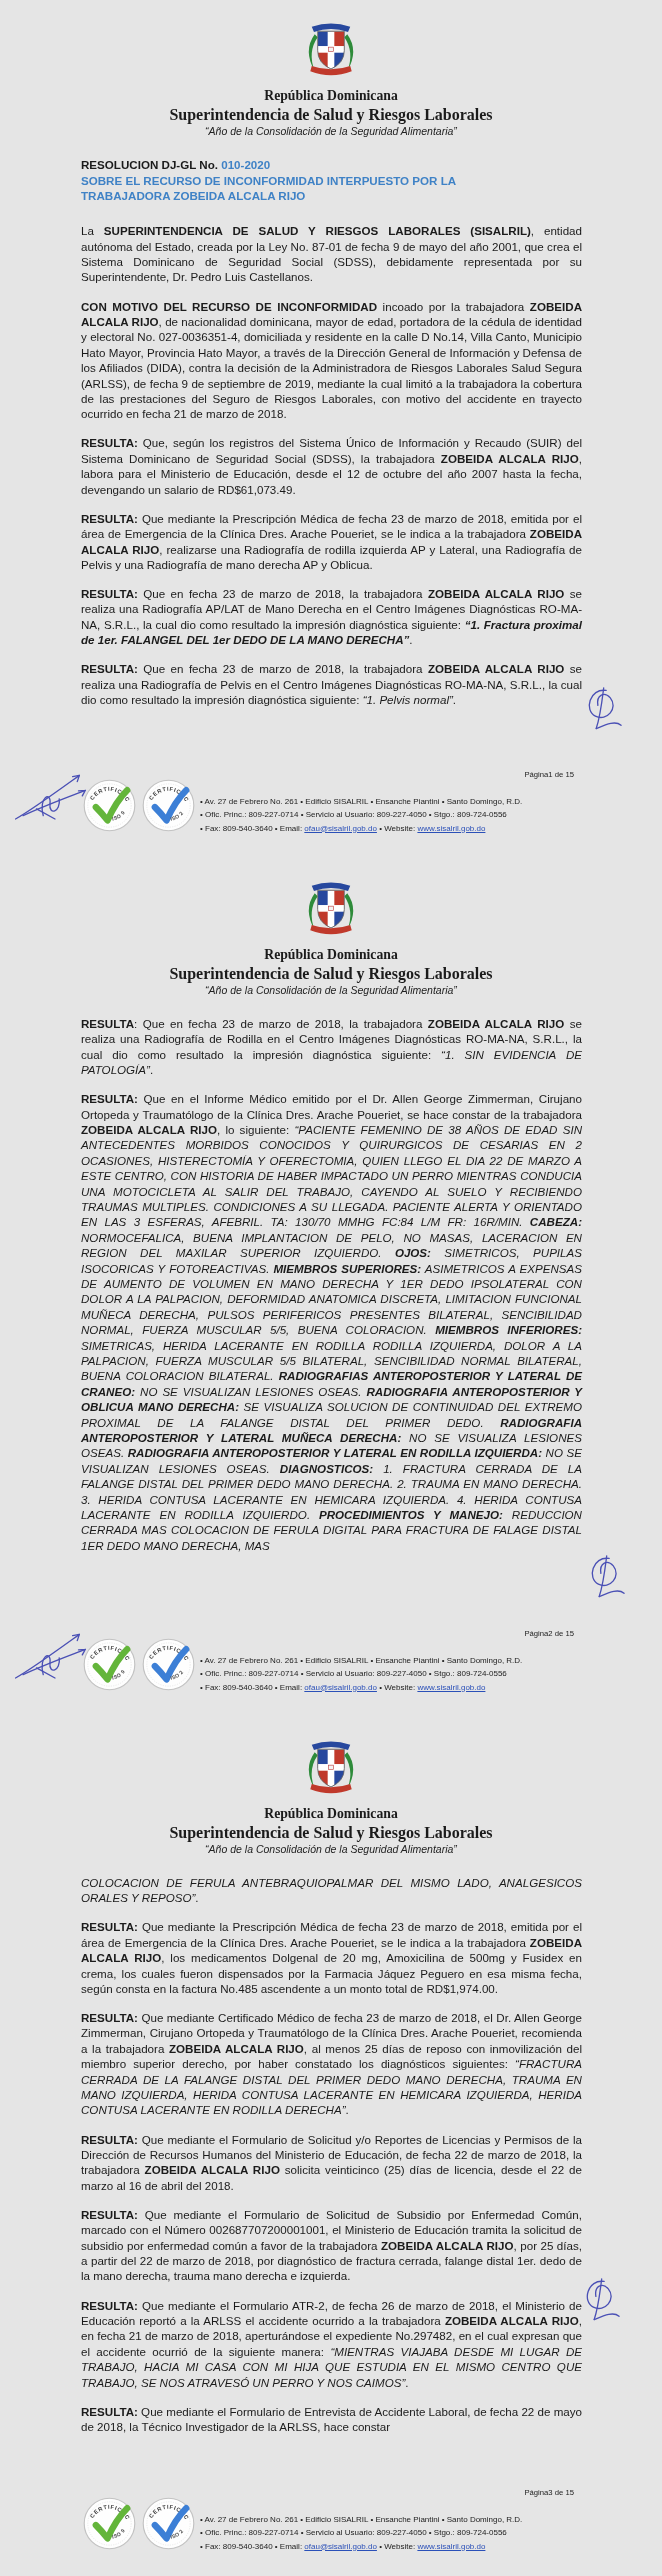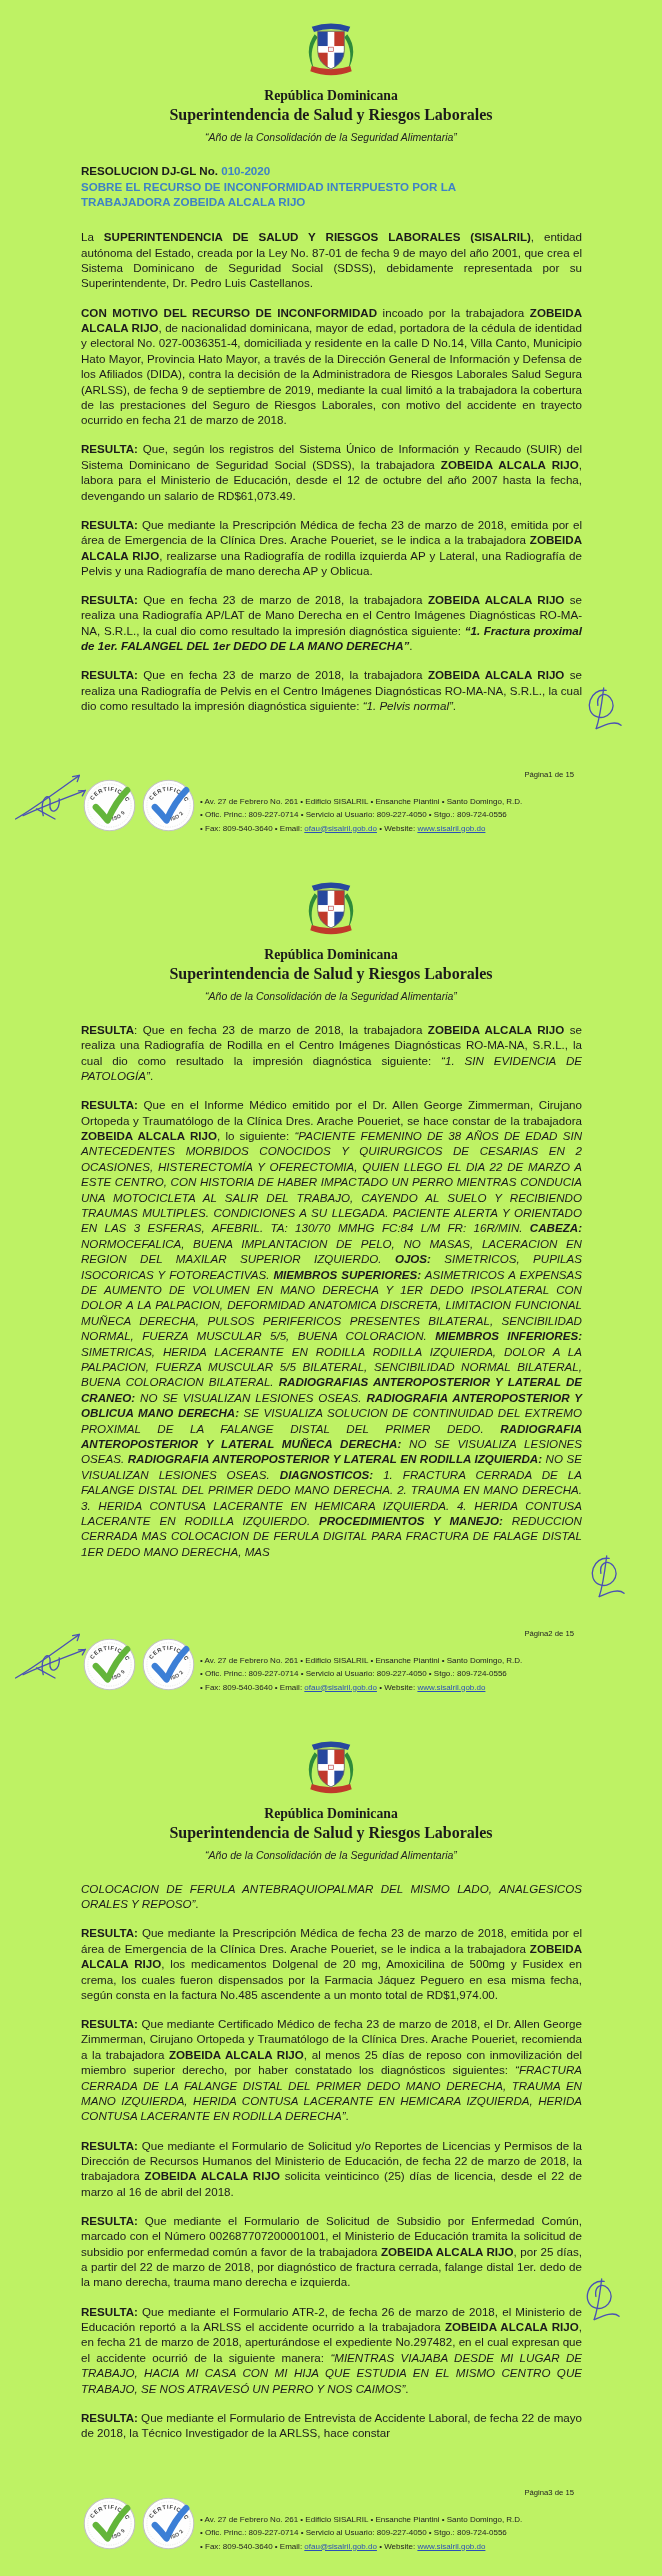--- a/index.html
+++ b/index.html
@@ -1,22 +1,22 @@
 <!DOCTYPE html>
 <html style="--accent-blue: #3f82c6; --link-blue: #2b50b8; --seal-green: #63b53a; --seal-blue: #3c7fd6; --ink-blue: #4a50b5; --text: #1b1b1b;font-size:13px"><head>
 <meta charset="utf-8">
 <style>
   html,body{margin:0;padding:0;background:#ffffff;}
   body{width:662px;font-family:"Liberation Sans",sans-serif;color:var(--text,#1b1b1b);}
-  .page{position:relative;width:662px;height:859px;background:#bef264;overflow:hidden;}
+  .page{position:relative;width:662px;height:859px;background:#e5e5e5;overflow:hidden;}
   .page-header{padding-top:12px;text-align:center;line-height:1.22;}
   .arms{width:74px;height:74px;display:block;margin:0 auto;}
   .country{font-family:"Liberation Serif",serif;font-weight:bold;font-size:13.7px;margin-top:2.4px;}
   .institution{font-family:"Liberation Serif",serif;font-weight:bold;font-size:16px;}
-  .motto{font-style:italic;font-size:10.5px;margin-top:6px;color:#222;}
+  .motto{font-style:italic;font-size:10.5px;margin-top:0;color:#222;}
   .body{margin:19.4px 80px 0 81px;font-size:11.6px;line-height:15.4px;text-align:justify;}
   .para{margin:0 0 13.7px;}
   .para.align-center{text-align:left;}
   .para.tight{margin-bottom:0.8px;}
   .para.after-title{margin-bottom:19.4px;}
   .rt-b{font-weight:bold;}
   .rt-i{font-style:italic;}
   .rt-blue{color:var(--accent-blue,#3f82c6);}
   .rt-link{color:var(--link-blue,#2b50b8);text-decoration:underline;cursor:pointer;}
   .page-num{position:absolute;top:770px;right:88px;font-size:7.7px;color:#222;}

